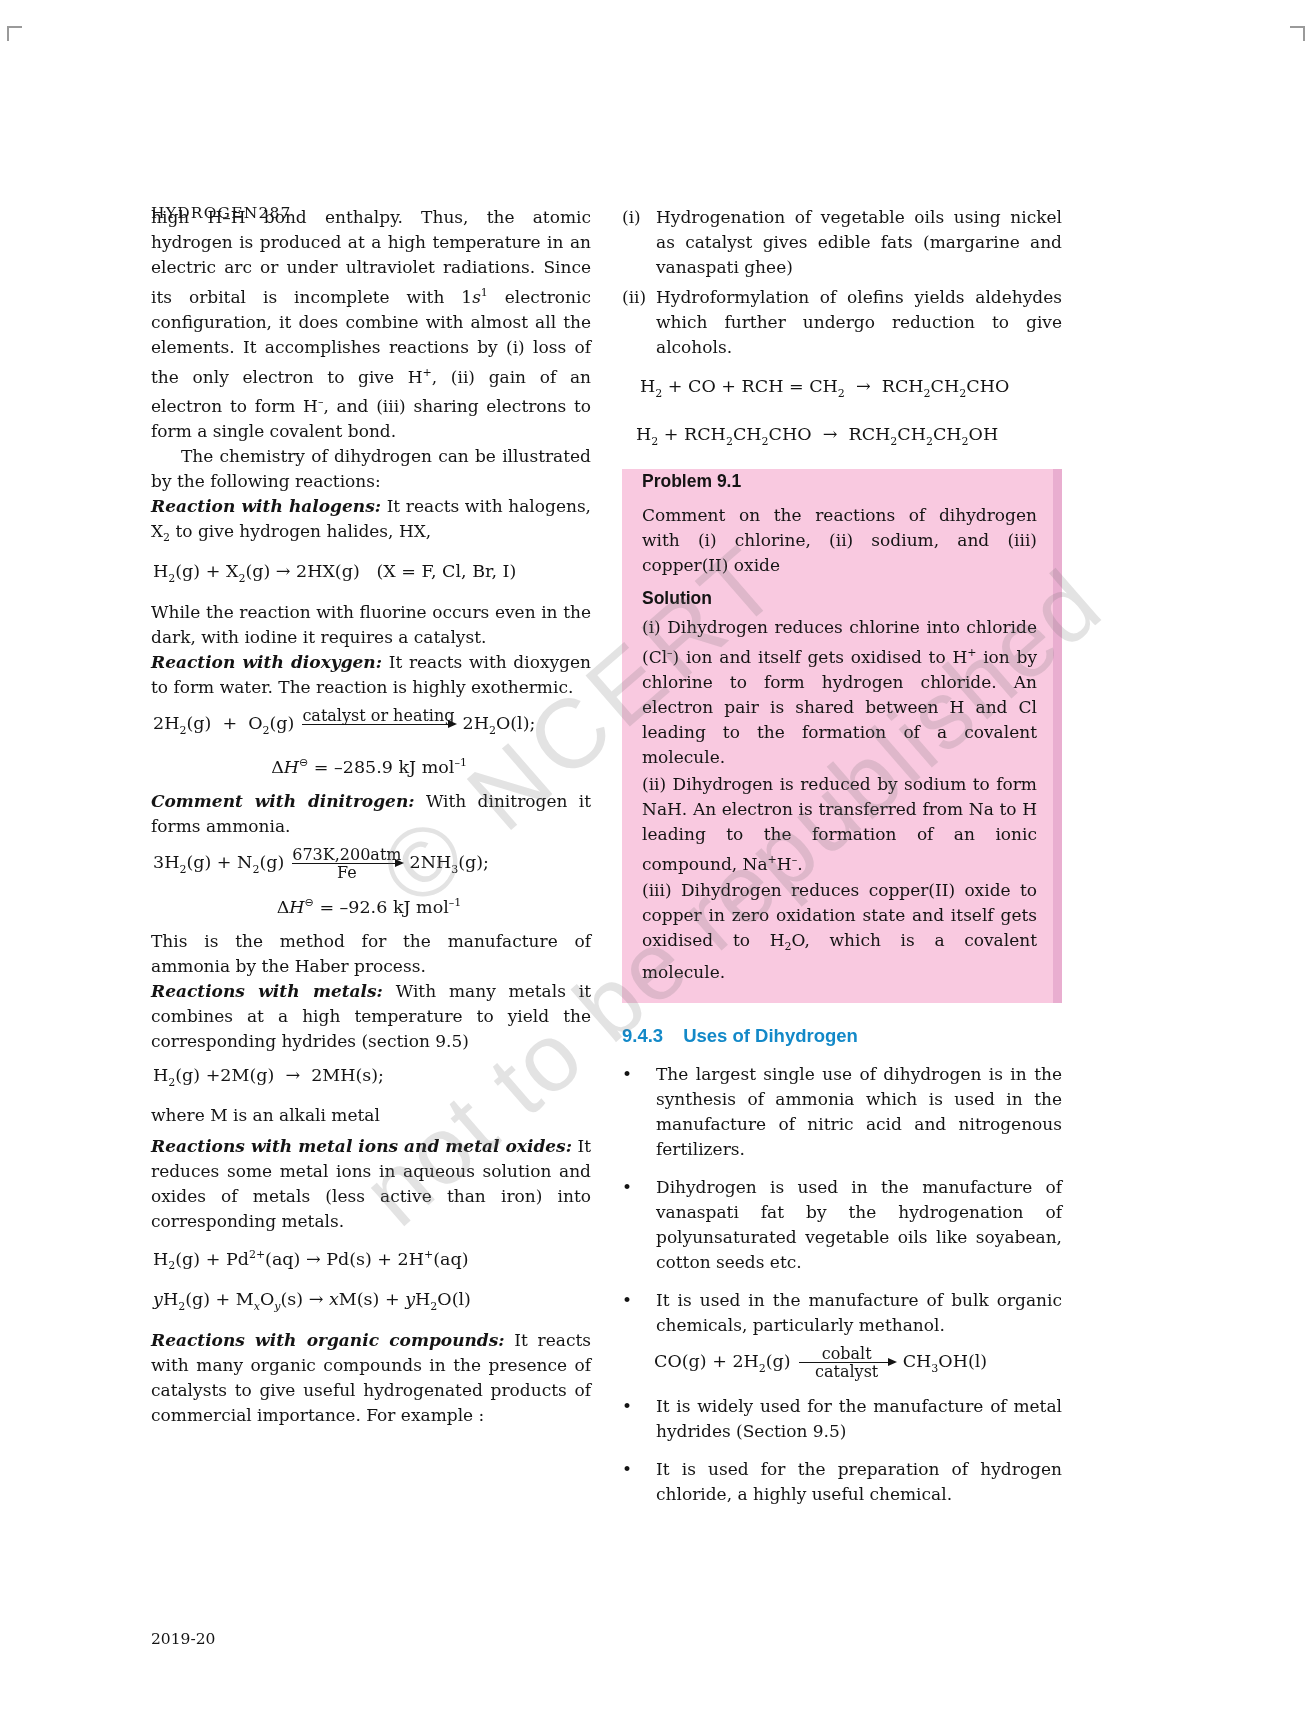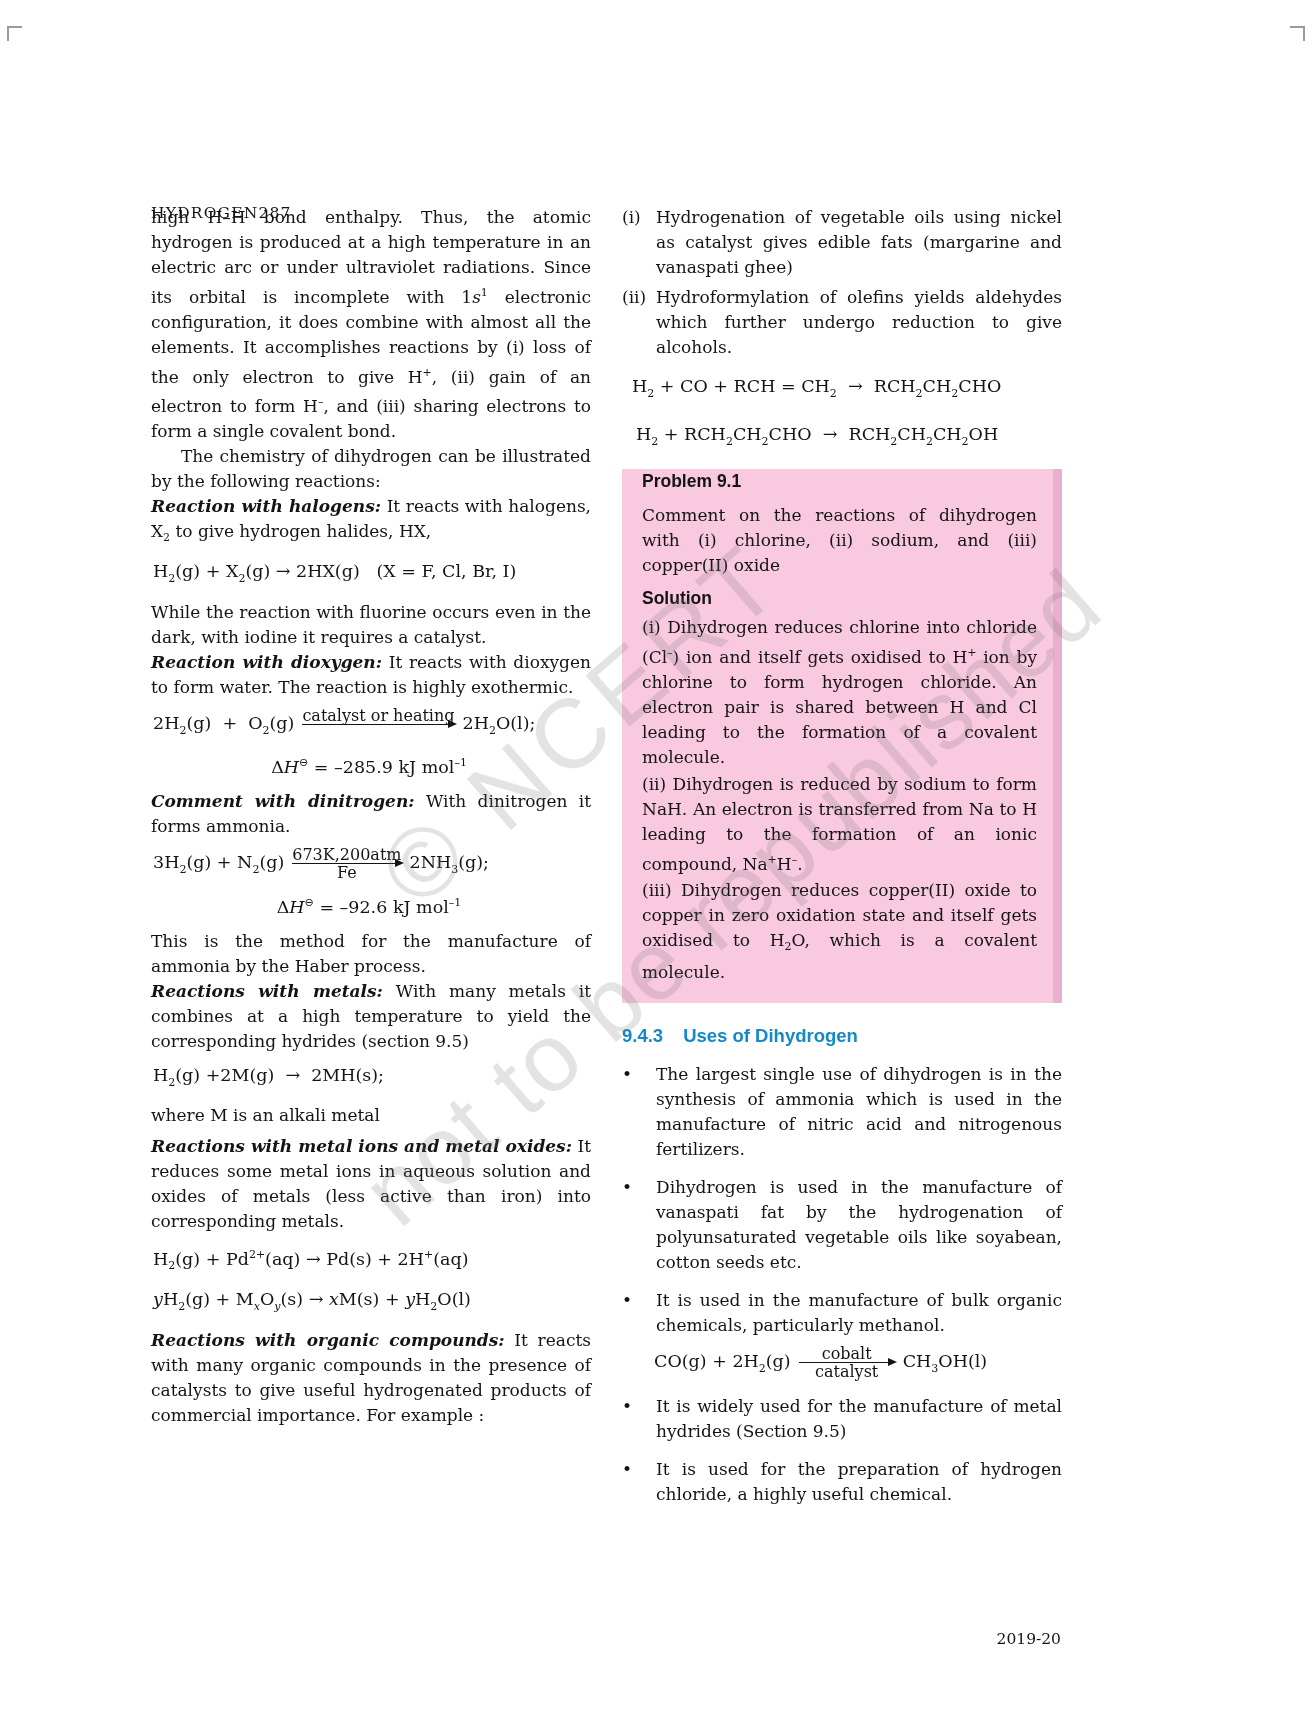--- a/index.html
+++ b/index.html
@@ -67,21 +67,21 @@
   .problem-title { margin-bottom:9px; }
   .solution-label { margin:8px 0 4px 0; }
   .problem-box p { margin:0 0 2px 0; }
   
   .section-heading {
     display:flex; gap:20px; margin:14px 0 14px 0;
     font-family:"Liberation Sans", sans-serif; font-weight:bold; font-size:18.5px;
     color:#1389c8;
   }
   
-  .page-footer { position:absolute; left:151px; top:1630px; width:910px; text-align:right; font-size:15.5px; z-index:2; }
+  .page-footer { position:absolute; left:151px; top:1630px; width:910px; text-align:left; font-size:15.5px; z-index:2; }
 </style>
 </head>
 <body>
 
 <div class="page">
 
   <div class="cropmark cropmark-tl"></div>
   <div class="cropmark cropmark-tr"></div>
 
   <div class="watermark">
@@ -135,21 +135,21 @@
 
     <div class="numitem">
       <span class="nlabel">(i)</span>
       <span class="ntext">Hydrogenation of vegetable oils using nickel as catalyst gives edible fats (margarine and vanaspati ghee)</span>
     </div>
     <div class="numitem">
       <span class="nlabel">(ii)</span>
       <span class="ntext">Hydroformylation of olefins yields aldehydes which further undergo reduction to give alcohols.</span>
     </div>
 
-    <p class="equation" style="margin:14px 0 16px 10px;">H<sub>2</sub> + CO + RCH = CH<sub>2</sub> &nbsp;→&nbsp; RCH<sub>2</sub>CH<sub>2</sub>CHO</p>
+    <p class="equation" style="margin:14px 0 16px 18px;">H<sub>2</sub> + CO + RCH = CH<sub>2</sub> &nbsp;→&nbsp; RCH<sub>2</sub>CH<sub>2</sub>CHO</p>
     <p class="equation" style="margin:0 0 8px 14px;">H<sub>2</sub> + RCH<sub>2</sub>CH<sub>2</sub>CHO &nbsp;→&nbsp; RCH<sub>2</sub>CH<sub>2</sub>CH<sub>2</sub>OH</p>
 
     <div class="problem-box">
       <div class="problem-title">Problem 9.1</div>
       <p class="just">Comment on the reactions of dihydrogen with (i) chlorine, (ii) sodium, and (iii) copper(II) oxide</p>
       <div class="solution-label">Solution</div>
       <p class="just">(i) Dihydrogen reduces chlorine into chloride (Cl<sup>–</sup>) ion and itself gets oxidised to H<sup>+</sup> ion by chlorine to form hydrogen chloride.  An electron pair is shared between H and Cl leading to the formation of a covalent molecule.</p>
       <p class="just">(ii) Dihydrogen is reduced by sodium to form NaH.  An electron is transferred from Na to H leading to the formation of an ionic compound, Na<sup>+</sup>H<sup>–</sup>.</p>
       <p class="just">(iii) Dihydrogen reduces copper(II) oxide to copper in zero oxidation state and itself gets oxidised to H<sub>2</sub>O, which is a covalent molecule.</p>
     </div>

